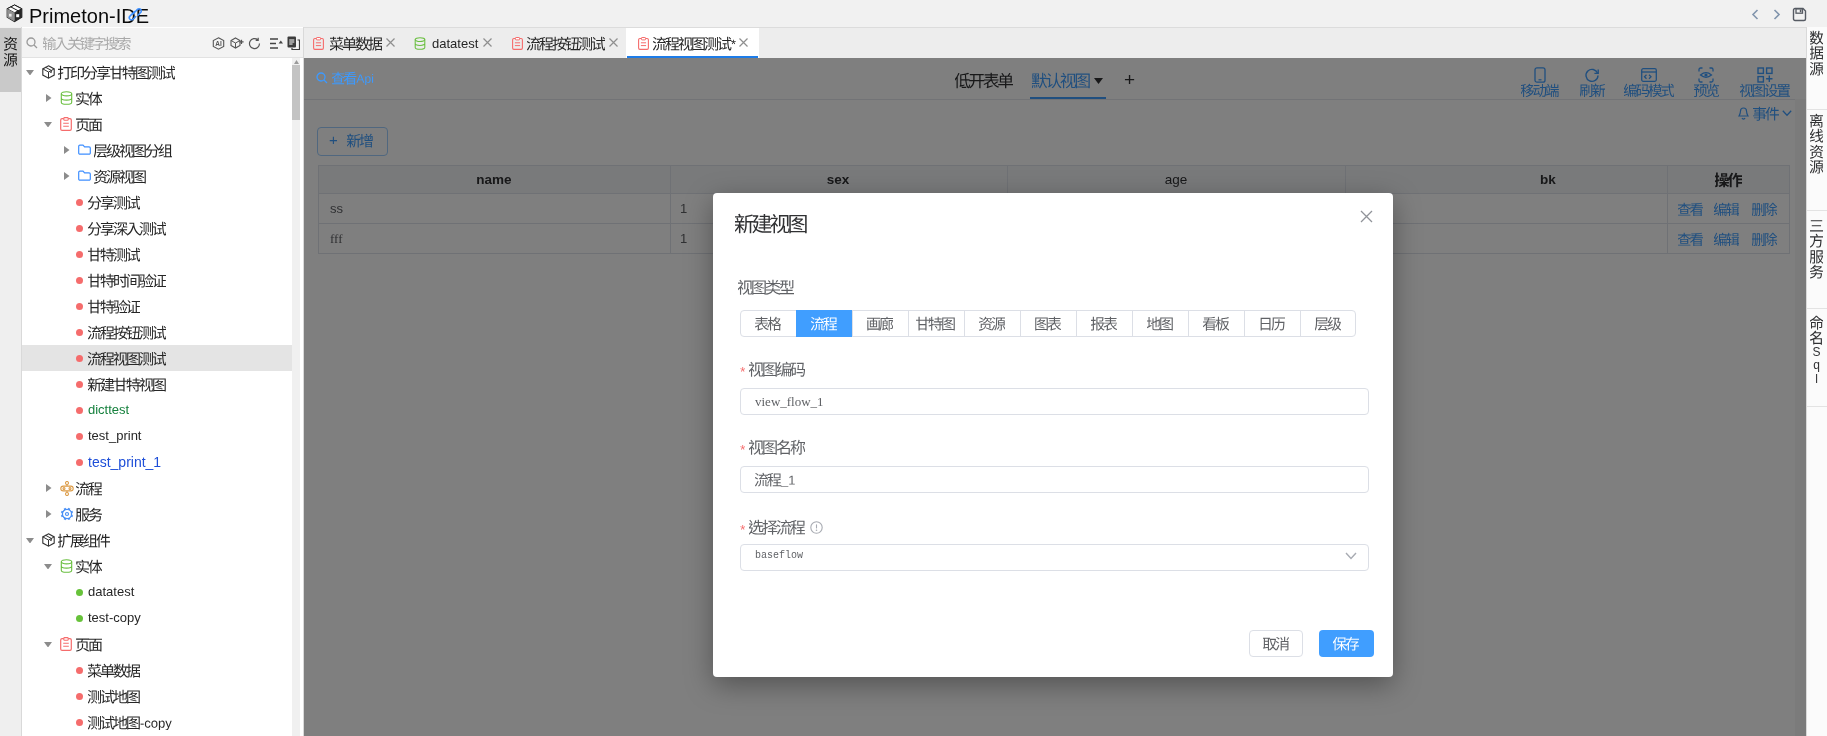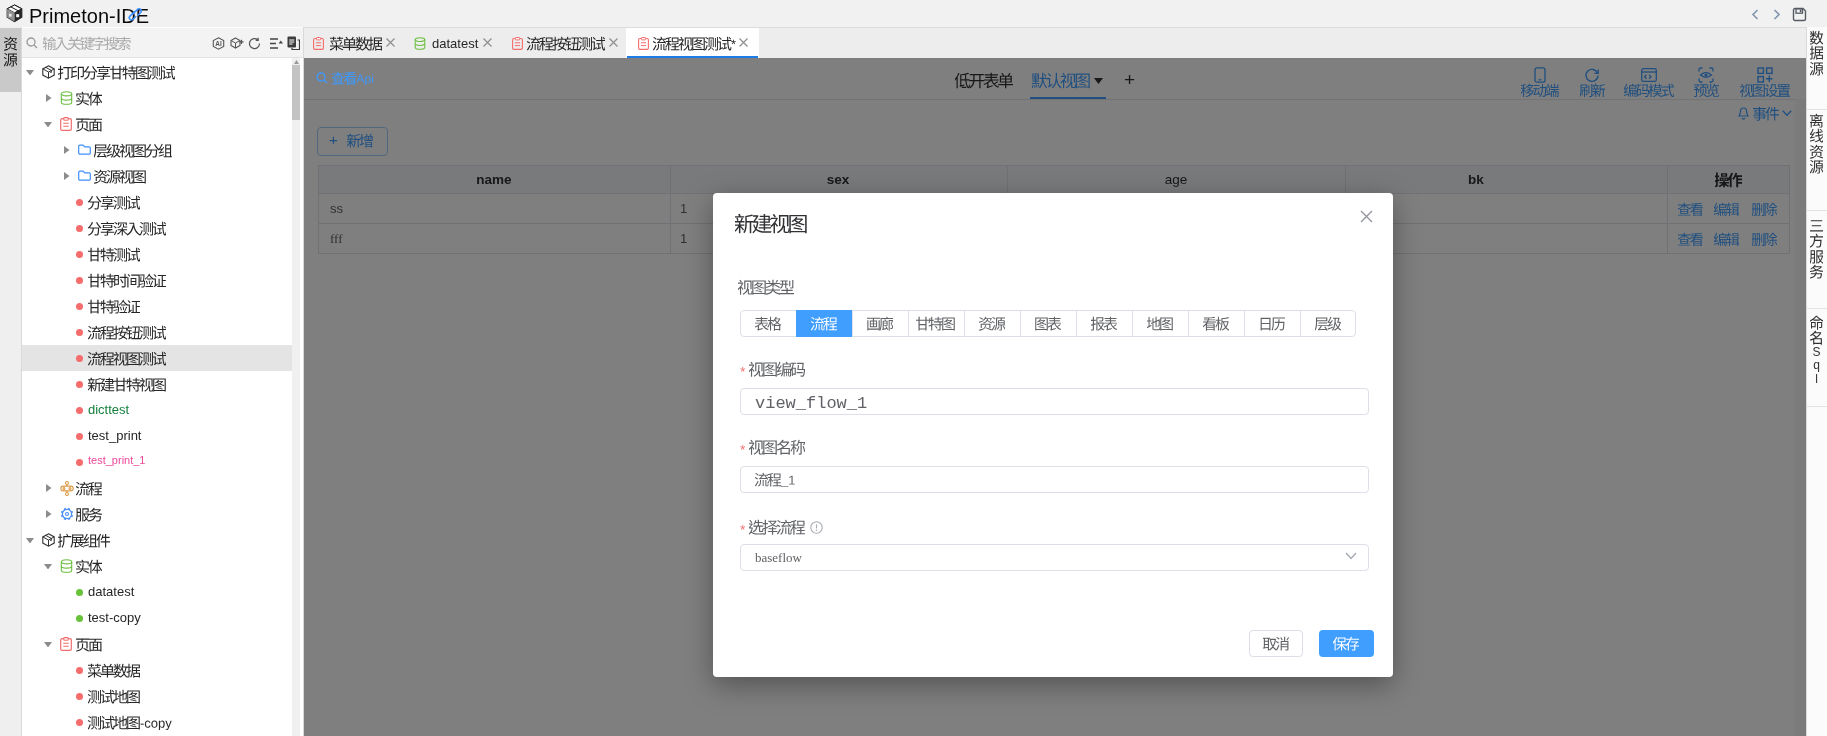--- a/index.html
+++ b/index.html
@@ -354,21 +354,21 @@
       <use href="#gr7279" transform="translate(2920,62) scale(1.16)"></use>
       <use href="#gr89c6" transform="translate(3920,62) scale(1.16)"></use>
       <use href="#gr56fe" transform="translate(4920,62) scale(1.16)"></use>
     </g>
   </svg>
 <div style="position:absolute;left:76px;top:406.5px;width:7px;height:7px;background:#f56c6c;border-radius:50%"></div>
 <span style="position:absolute;left:88px;top:402px;font-size:13px;color:#15803d;font-family:'Liberation Sans',sans-serif">dicttest</span>
 <div style="position:absolute;left:76px;top:432.5px;width:7px;height:7px;background:#f56c6c;border-radius:50%"></div>
 <span style="position:absolute;left:88px;top:428px;font-size:13px;color:#262626;font-family:'Liberation Sans',sans-serif">test_print</span>
 <div style="position:absolute;left:76px;top:458.5px;width:7px;height:7px;background:#f56c6c;border-radius:50%"></div>
-<span style="position:absolute;left:88px;top:454px;font-size:11px;color:#ec4899;font-family:'Liberation Sans',sans-serif">test_print_1</span>
+<span style="position:absolute;left:88px;top:454px;font-size:14px;color:#1d4ed8;font-family:'Liberation Sans',sans-serif">test_print_1</span>
 <svg class="ic " style="left:46px;top:484px" width="5.5" height="8" viewBox="0 0 5.5 8">
     <path d="M0 0 V8 L5.5 4 Z" fill="#8c8c8c"></path>
   </svg>
 <svg class="ic " style="left:60px;top:481px" width="14" height="15" viewBox="0 0 14 15">
     <g fill="none" stroke="#dc9b46" stroke-width="1.1">
       <circle cx="7" cy="2" r="1.5"></circle>
       <path d="M7 3.5 V5.1 M7 9.9 V11.5"></path>
       <rect x="0.8" y="5.1" width="12.4" height="4.8" rx="2.4"></rect>
       <circle cx="4" cy="7.5" r="1"></circle>
       <circle cx="10" cy="7.5" r="1"></circle>
@@ -741,21 +741,21 @@
 <div style="position:absolute;left:318px;top:165px;width:1472px;height:29px;background:#f2f4f7;border:1px solid #dfe3ea;box-sizing:border-box"></div>
 <div style="position:absolute;left:318px;top:194px;width:1472px;height:30px;border:1px solid #dfe3ea;border-top:none;box-sizing:border-box"></div>
 <div style="position:absolute;left:318px;top:224px;width:1472px;height:30px;border:1px solid #dfe3ea;border-top:none;box-sizing:border-box"></div>
 <div style="position:absolute;left:670px;top:165px;width:1px;height:89px;background:#dfe3ea"></div>
 <div style="position:absolute;left:1007px;top:165px;width:1px;height:89px;background:#dfe3ea"></div>
 <div style="position:absolute;left:1345px;top:165px;width:1px;height:89px;background:#dfe3ea"></div>
 <div style="position:absolute;left:1667px;top:165px;width:1px;height:89px;background:#dfe3ea"></div>
 <span style="position:absolute;left:494px;top:172px;transform:translateX(-50%);font-size:13.5px;font-weight:bold;color:#303133;font-family:'Liberation Sans',sans-serif">name</span>
 <span style="position:absolute;left:838px;top:172px;transform:translateX(-50%);font-size:13.5px;font-weight:bold;color:#303133;font-family:'Liberation Sans',sans-serif">sex</span>
 <span style="position:absolute;left:1176px;top:172px;transform:translateX(-50%);font-size:13.5px;font-weight:normal;color:#303133;font-family:'Liberation Sans',sans-serif">age</span>
-<span style="position:absolute;left:1476px;top:172px;transform:translateX(-50%);font-size:13.5px;font-weight:bold;color:#303133;font-family:'Liberation Sans',sans-serif">bk</span>
+<span style="position:absolute;left:1548px;top:172px;transform:translateX(-50%);font-size:13.5px;font-weight:bold;color:#303133;font-family:'Liberation Sans',sans-serif">bk</span>
 <svg class="t " style="left:1715.0px;top:171.8px" width="27.0" height="16.2" viewBox="0 -970 2000 1200" preserveAspectRatio="xMinYMin meet">
     <g fill="#303133">
       <use href="#gb64cd" transform="translate(-80,62) scale(1.16)"></use>
       <use href="#gb4f5c" transform="translate(920,62) scale(1.16)"></use>
     </g>
   </svg>
 <span style="position:absolute;left:330px;top:201px;font-size:13px;color:#606266;font-family:'Liberation Sans',sans-serif">ss</span>
 <span style="position:absolute;left:680px;top:201px;font-size:13px;color:#606266;font-family:'Liberation Sans',sans-serif">1</span>
 <svg class="t " style="left:1678.0px;top:201.9px" width="25.0" height="15.0" viewBox="0 -970 2000 1200" preserveAspectRatio="xMinYMin meet">
     <g fill="#409eff">
@@ -915,21 +915,21 @@
   </svg>
 <svg class="t z10" style="left:749.0px;top:361.0px" width="56.0" height="16.8" viewBox="0 -970 4000 1200" preserveAspectRatio="xMinYMin meet">
     <g fill="#606266">
       <use href="#gr89c6" transform="translate(-80,62) scale(1.16)"></use>
       <use href="#gr56fe" transform="translate(920,62) scale(1.16)"></use>
       <use href="#gr7f16" transform="translate(1920,62) scale(1.16)"></use>
       <use href="#gr7801" transform="translate(2920,62) scale(1.16)"></use>
     </g>
   </svg>
 <div style="position:absolute;left:740px;top:388px;width:629px;height:27px;border:1px solid #dcdfe6;border-radius:4px;box-sizing:border-box;z-index:10"></div>
-<span class="z10" style="position:absolute;left:755px;top:394px;font-size:17px;color:#606266;font-family:Liberation Mono, monospace">view_flow_1</span>
+<span class="z10" style="position:absolute;left:755px;top:394px;font-size:13px;color:#606266;font-family:Liberation Serif, serif">view_flow_1</span>
 <svg class="t z10" style="left:740.0px;top:441.0px" width="5.4" height="16.8" viewBox="0 -970 389 1200" preserveAspectRatio="xMinYMin meet">
     <g fill="#f56c6c">
       <use href="#gl2a" x="0"></use>
     </g>
   </svg>
 <svg class="t z10" style="left:749.0px;top:439.0px" width="56.0" height="16.8" viewBox="0 -970 4000 1200" preserveAspectRatio="xMinYMin meet">
     <g fill="#606266">
       <use href="#gr89c6" transform="translate(-80,62) scale(1.16)"></use>
       <use href="#gr56fe" transform="translate(920,62) scale(1.16)"></use>
       <use href="#gr540d" transform="translate(1920,62) scale(1.16)"></use>
@@ -959,21 +959,21 @@
     </g>
   </svg>
 <svg class="ic z10" style="left:810px;top:520.5px" width="13" height="13" viewBox="0 0 13 13">
     <g fill="none" stroke="#a8abb2" stroke-width="1.1">
       <circle cx="6.5" cy="6.5" r="5.7"></circle>
       <path d="M6.5 3.4 V7.4"></path>
     </g>
     <circle cx="6.5" cy="9.3" r="0.8" fill="#a8abb2"></circle>
   </svg>
 <div style="position:absolute;left:740px;top:543.5px;width:629px;height:27px;border:1px solid #dcdfe6;border-radius:4px;box-sizing:border-box;z-index:10"></div>
-<span class="z10" style="position:absolute;left:755px;top:549.5px;font-size:13px;color:#606266;font-family:Liberation Serif, serif">baseflow</span>
+<span class="z10" style="position:absolute;left:755px;top:549.5px;font-size:10px;color:#606266;font-family:Liberation Mono, monospace">baseflow</span>
 <svg class="ic z10" style="left:1345px;top:552px" width="12" height="8" viewBox="0 0 12 8">
     <path d="M1 1 L6 6.4 L11 1" fill="none" stroke="#a8abb2" stroke-width="1.4"></path>
   </svg>
 <div style="position:absolute;left:1249px;top:629.5px;width:54px;height:27px;border:1px solid #dcdfe6;border-radius:4px;box-sizing:border-box;z-index:10"></div>
 <svg class="t z10" style="left:1263.0px;top:635.6px" width="26.0" height="15.6" viewBox="0 -970 2000 1200" preserveAspectRatio="xMinYMin meet">
     <g fill="#606266">
       <use href="#gr53d6" transform="translate(-80,62) scale(1.16)"></use>
       <use href="#gr6d88" transform="translate(920,62) scale(1.16)"></use>
     </g>
   </svg>

